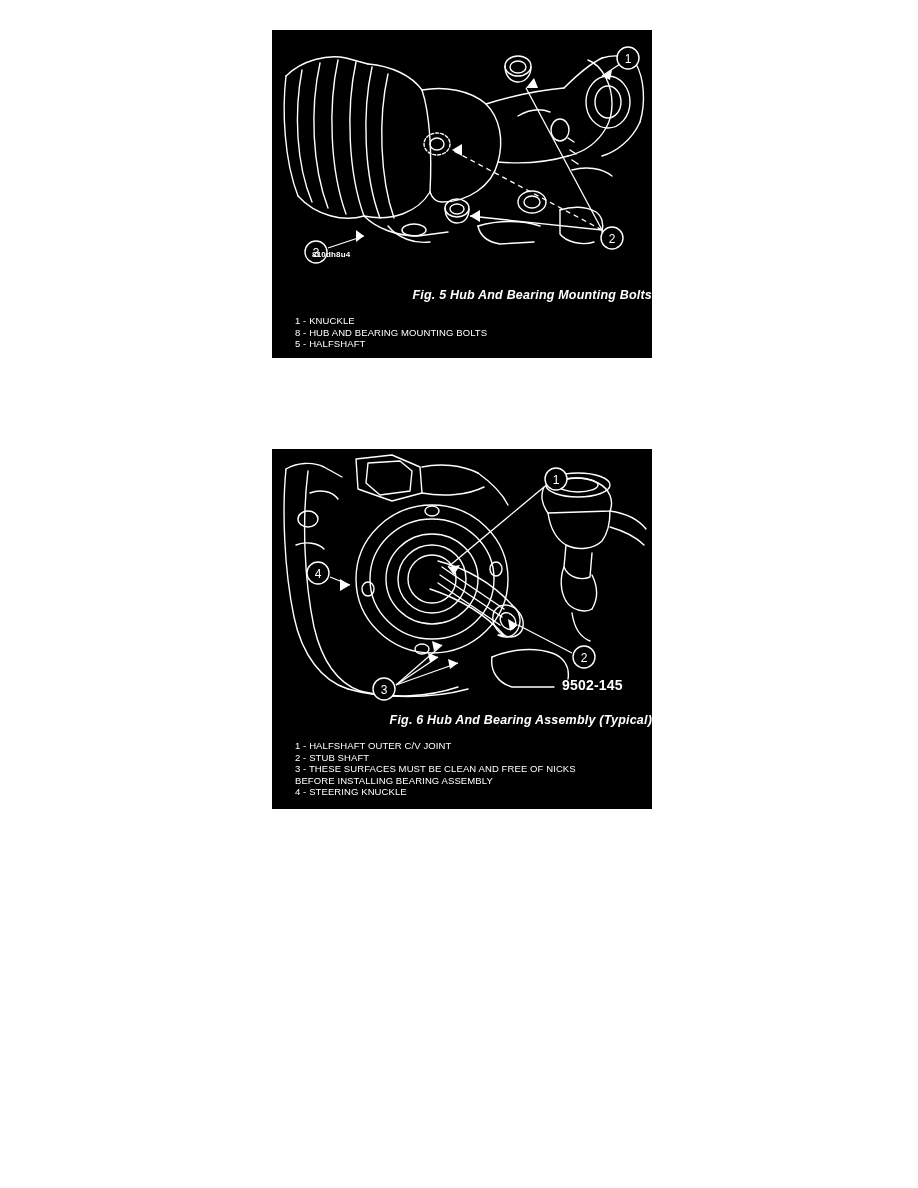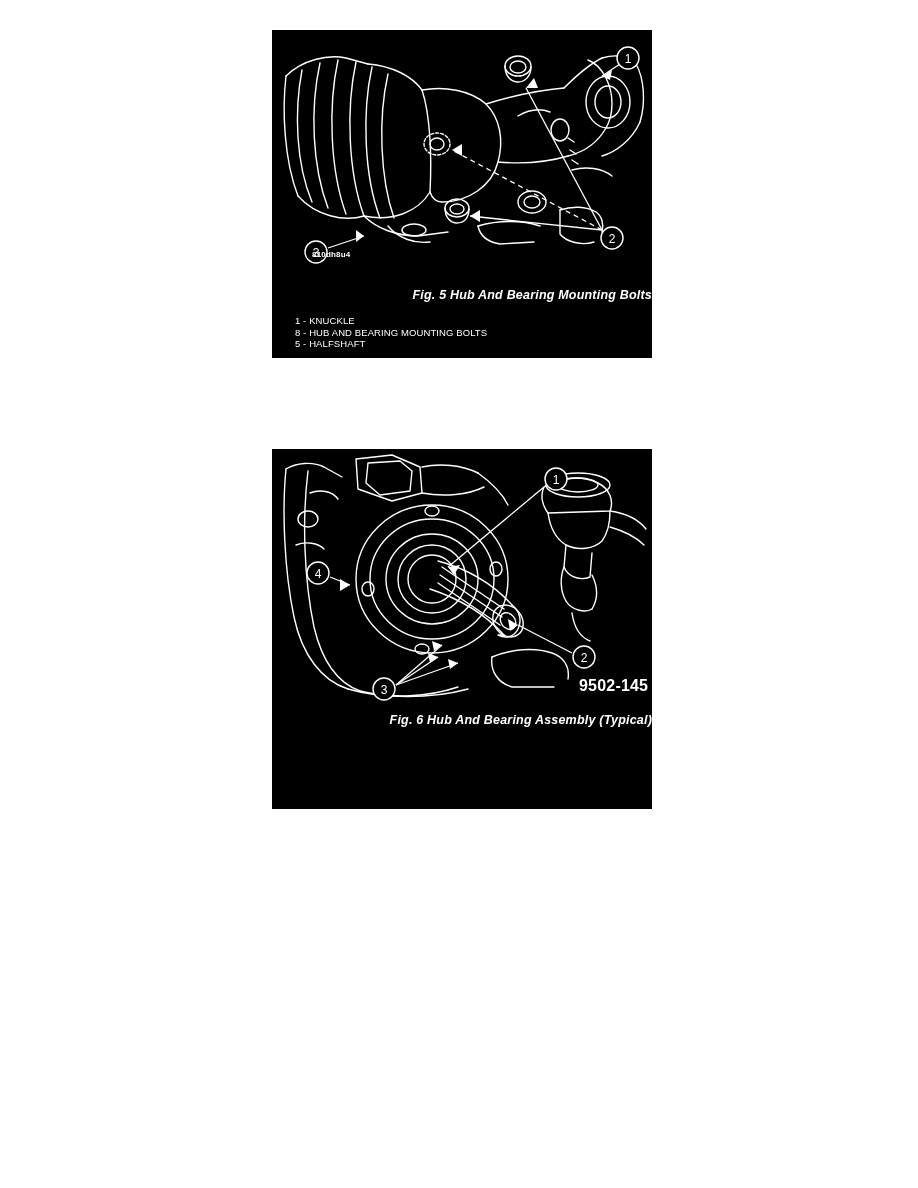--- a/index.html
+++ b/index.html
@@ -101,23 +101,23 @@
     letter-spacing: 0.2px;
   }
 
   #fig5-art-code {
     left: 16px;
     top: 220px;
     margin-left: 24px;
   }
 
   #fig6-art-code {
-    left: 307px;
+    left: 290px;
     top: 228px;
-    font-size: 16px;
+    font-size: 14px;
     text-align: right;
   }
 
   
 </style>
 </head>
 <body>
 
 <div class="page">
 
@@ -314,15 +314,22 @@
           <circle cx="46" cy="124" r="11" fill="#000000" stroke="#ffffff" stroke-width="1.4"></circle>
           <text x="46" y="128.5" fill="#ffffff" font-size="12" font-family="Liberation Sans, sans-serif" text-anchor="middle">4</text>
         </g>
       </svg>
 
       <div class="art-code" id="fig6-art-code">9502-145</div>
     </div>
 
     <div class="fig-caption">Fig. 6 Hub And Bearing Assembly (Typical)</div>
 
+    <div class="legend">
+      <div class="legend-line">1 - HALFSHAFT OUTER C/V JOINT</div>
+      <div class="legend-line">2 - STUB SHAFT</div>
+      <div class="legend-line">3 - THESE SURFACES MUST BE CLEAN AND FREE OF NICKS</div>
+      <div class="legend-line">BEFORE INSTALLING BEARING ASSEMBLY</div>
+      <div class="legend-line">4 - STEERING KNUCKLE</div>
+    </div>
   </div>
 
 </div>
 
 </body></html>

